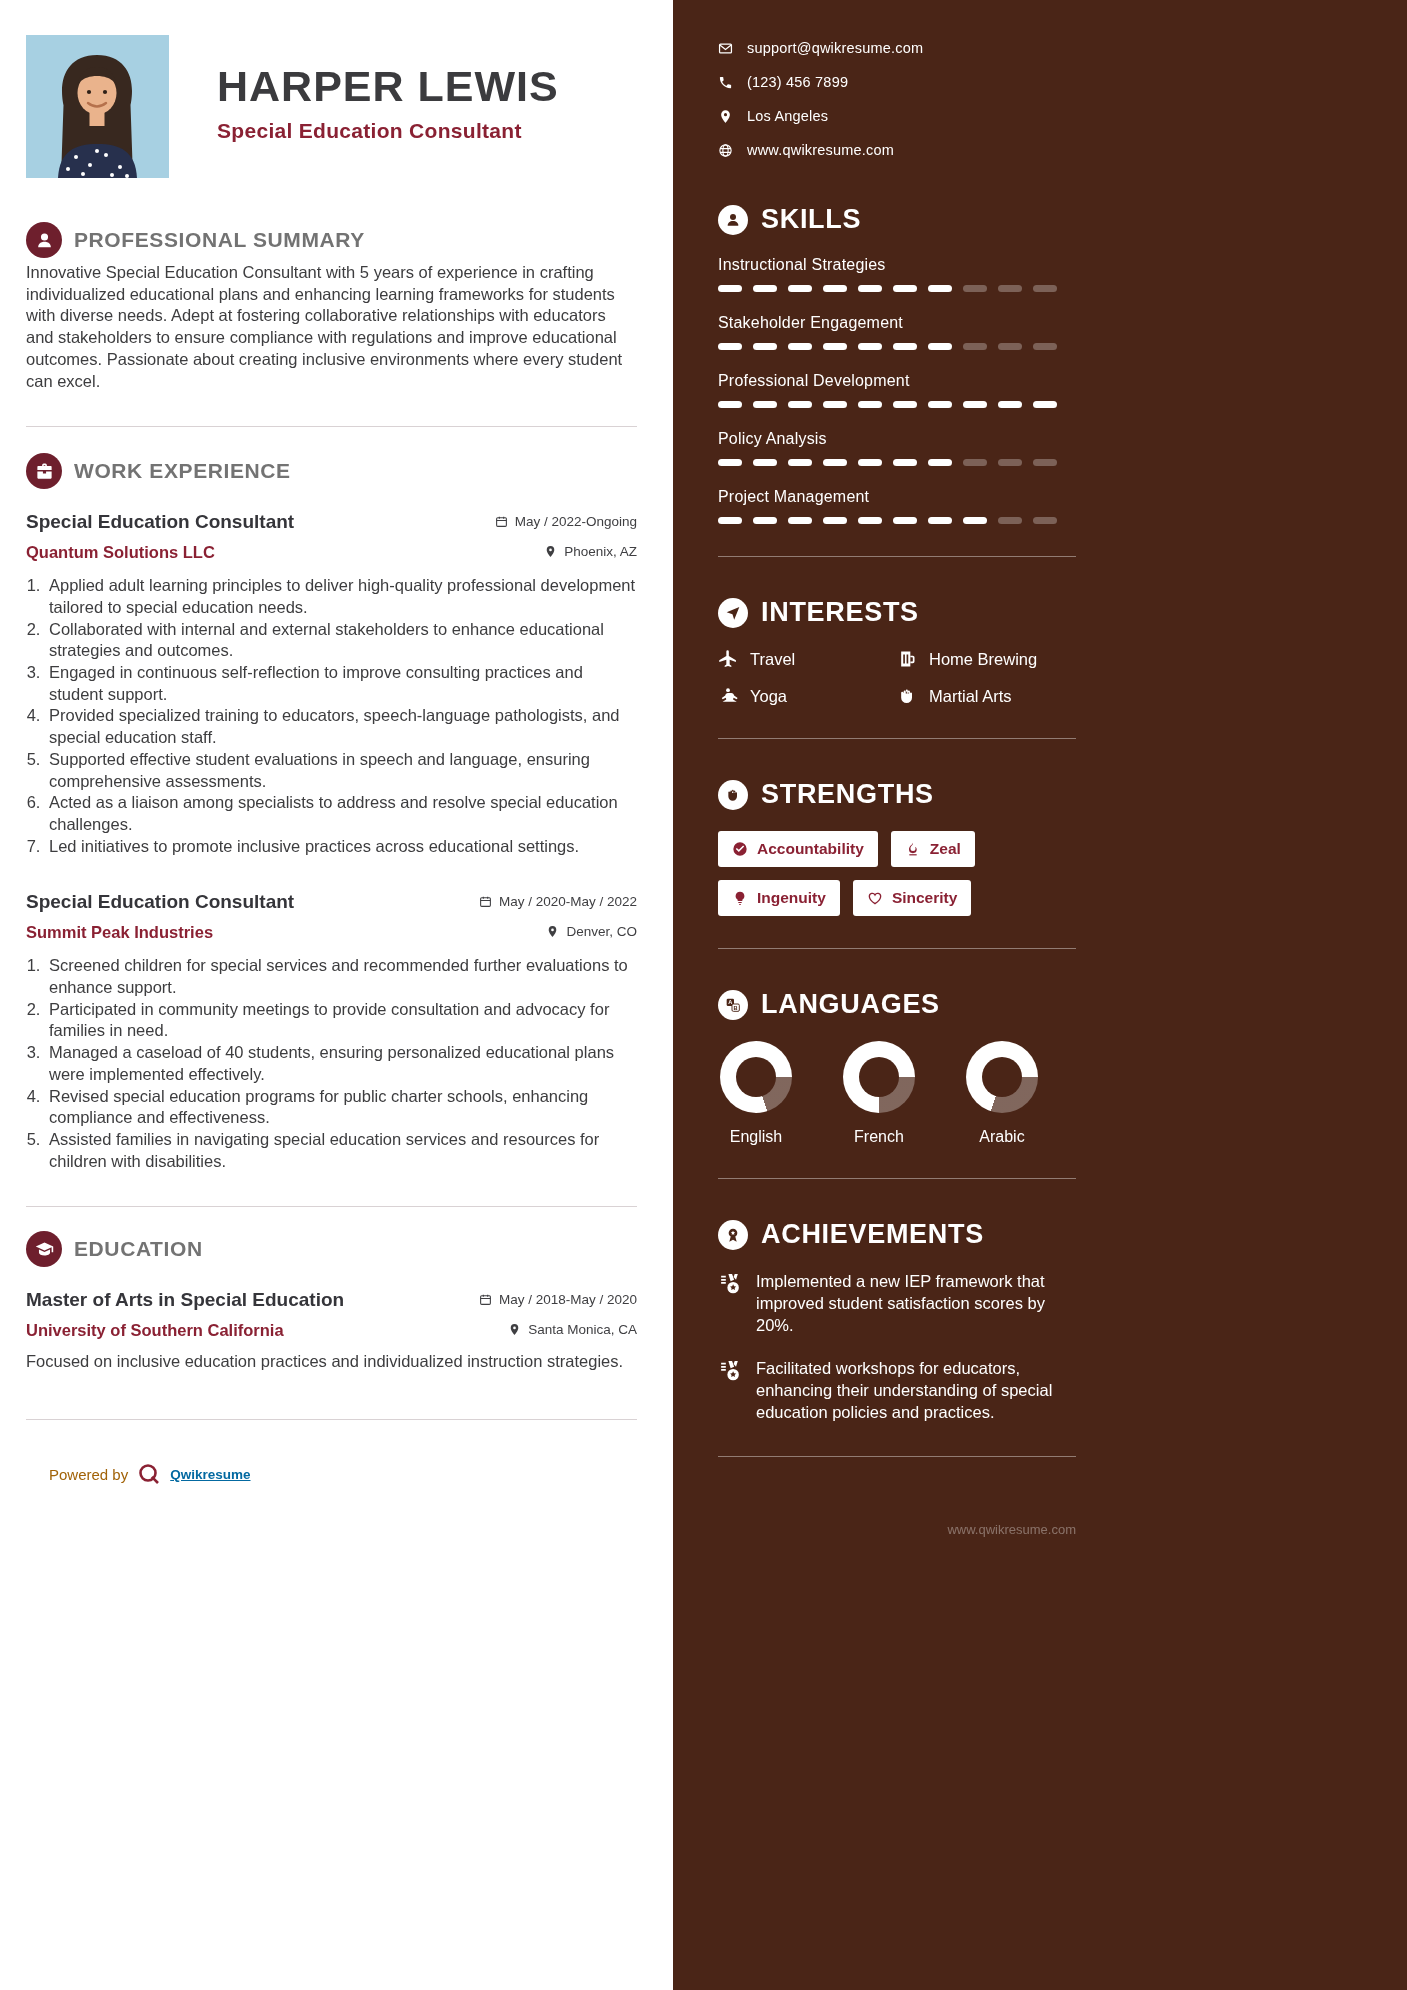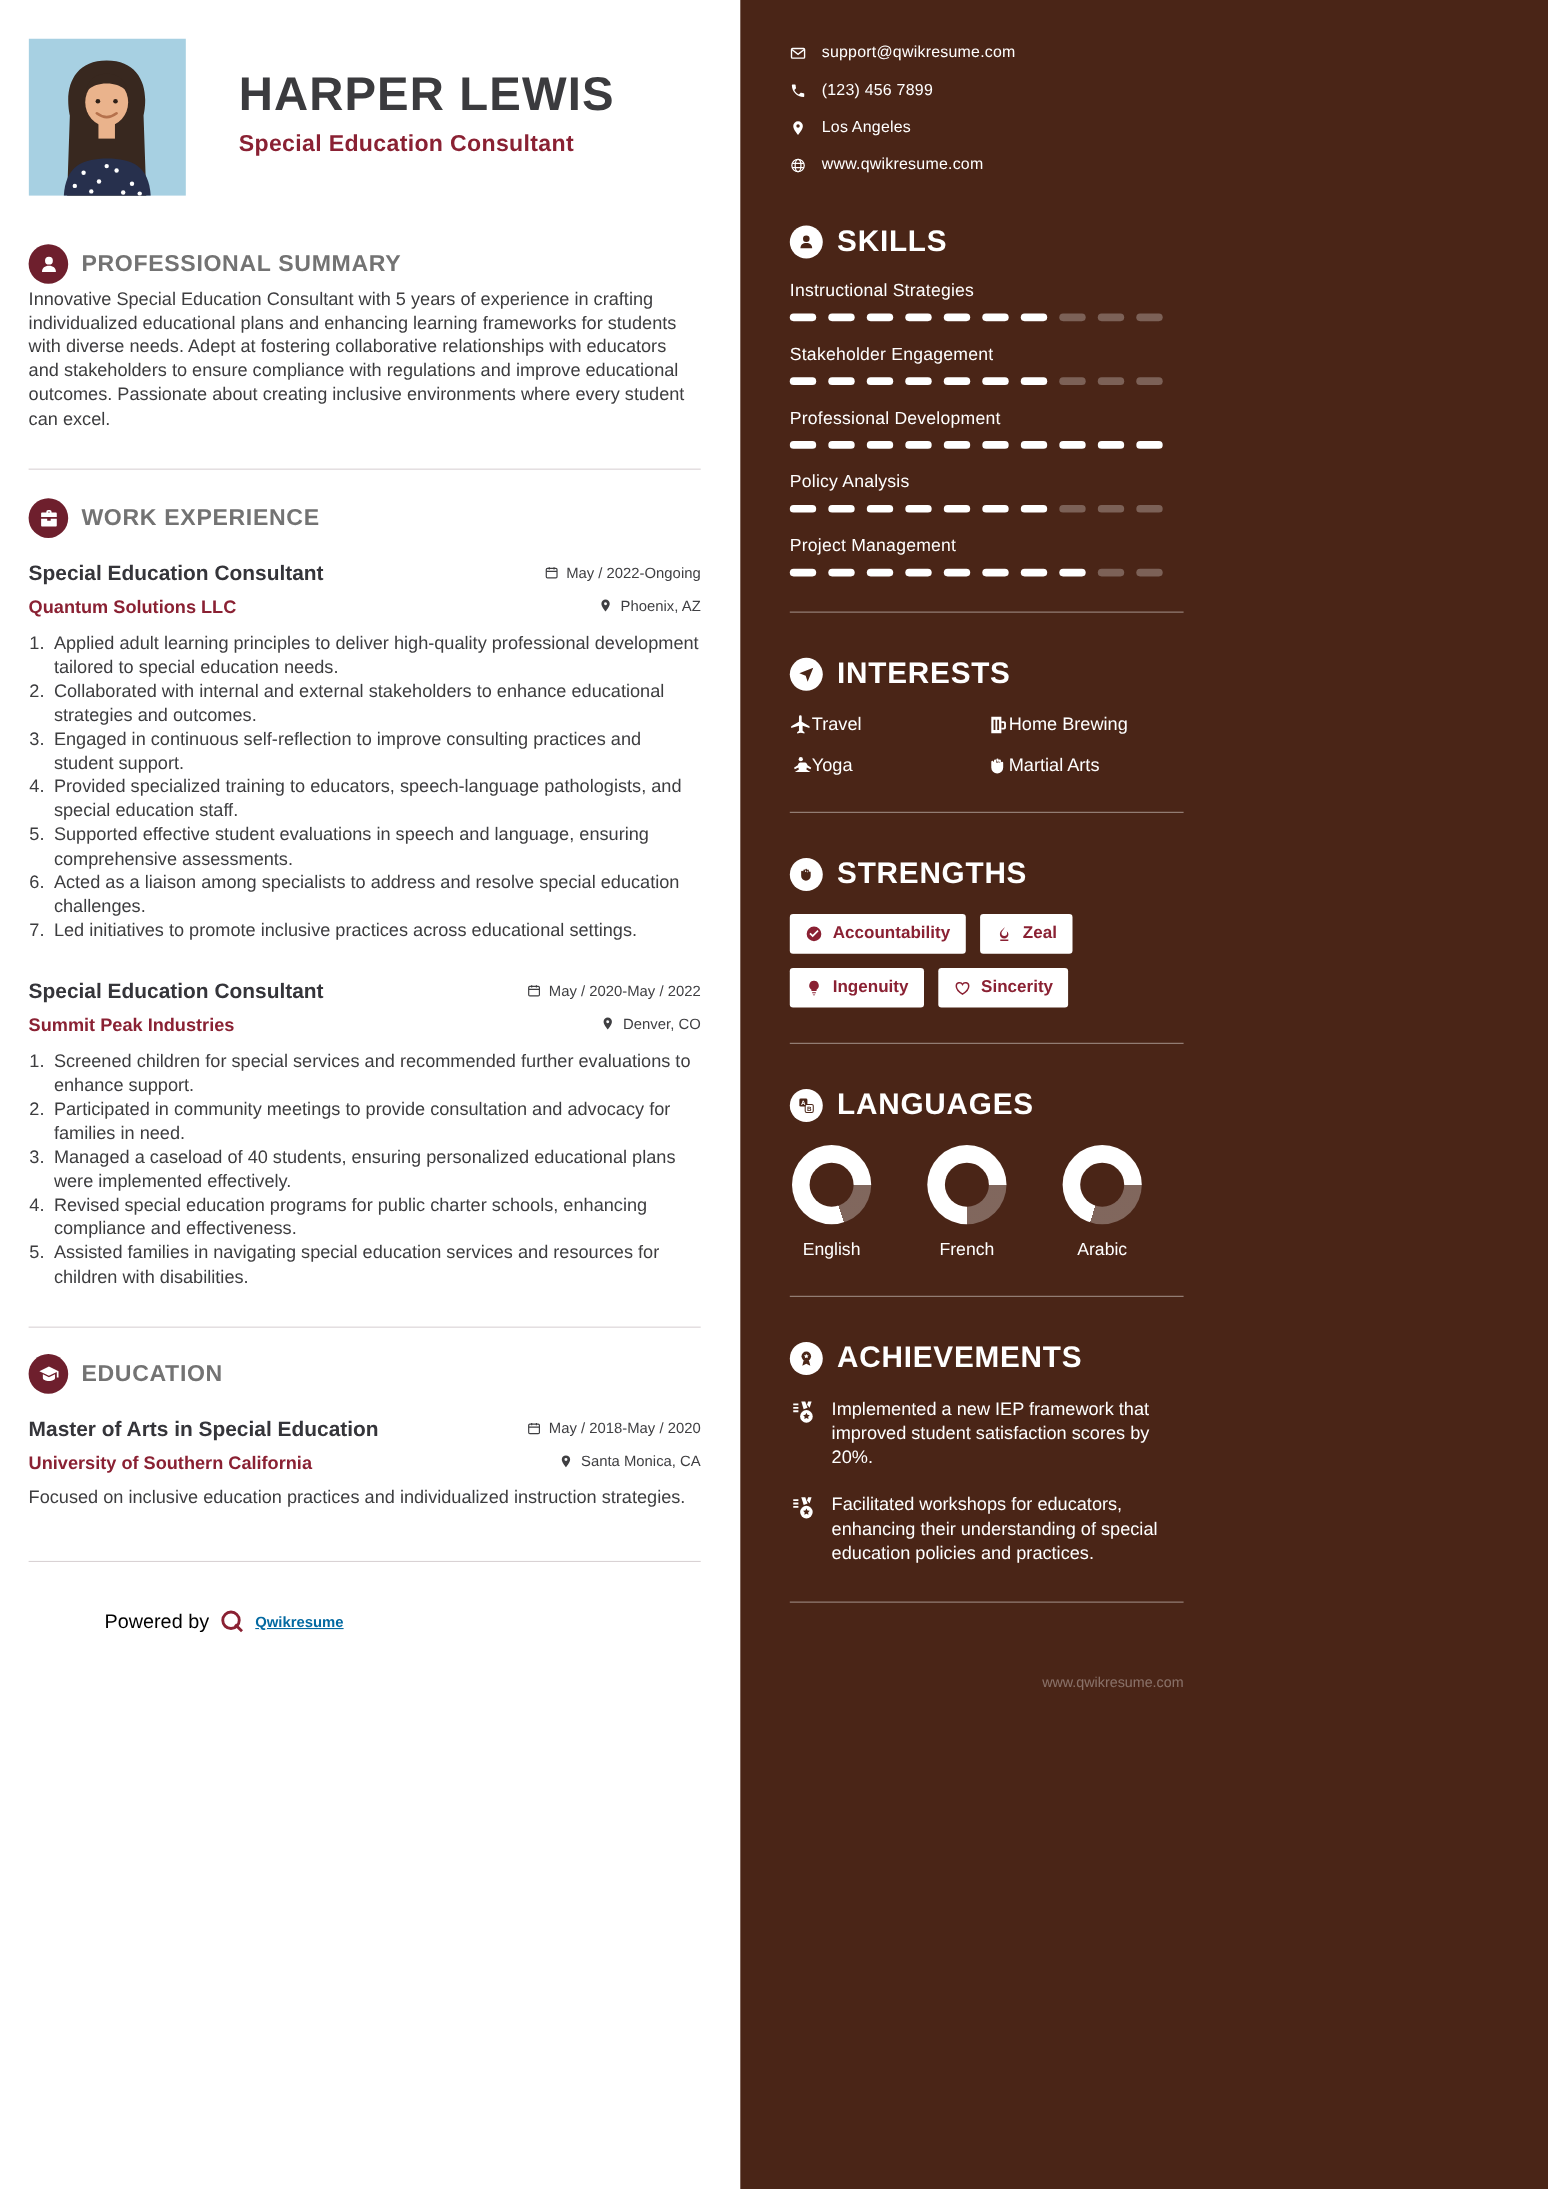--- a/index.html
+++ b/index.html
@@ -34,21 +34,21 @@
   .job-title{font-size:19px;font-weight:700;color:#35353a;}
   .meta{font-size:13.5px;color:#3f3f42;display:flex;align-items:center;gap:7px;white-space:nowrap;}
   .meta svg{width:13px;height:13px;color:#3f3f42;flex:none;}
   .job-sub{display:flex;justify-content:space-between;align-items:baseline;margin-top:10px;}
   .company{font-size:16.5px;font-weight:700;color:var(--accent);}
   .job ol{margin-top:13px;padding-left:19px;}
   .job li, .edu-desc{font-size:16.5px;line-height:21.7px;}
   .job li{padding-left:4px;}
 
   .footer{position:absolute;left:49px;top:1462px;display:flex;align-items:center;gap:9px;}
-  .powered{font-size:18px;color:#000000;margin-left:46px;}
+  .powered{font-size:15px;color:#a16207;}
   .q-logo{width:24px;height:24px;display:inline-block;}
   .brand{font-size:13.5px;font-weight:700;color:#0369a1;text-decoration:underline;cursor:pointer;}
 
   
   .right{flex:1;background:var(--sidebar-bg);color:#fff;padding:40px 0 0 45px;position:relative;}
   .inner{width:358px;}
   .contact-row{display:flex;align-items:center;gap:14px;margin-bottom:18px;font-size:14.5px;letter-spacing:0.2px;}
   .contact-row svg{width:15px;height:15px;color:#fff;fill:currentColor;flex:none;}
   .contact-row svg.stroked{fill:none;}
 
@@ -59,21 +59,21 @@
   .side-title{font-size:27px;font-weight:700;letter-spacing:0.7px;}
 
   .skill{margin-bottom:22px;}
   .skill-name{font-size:16px;margin-bottom:11px;letter-spacing:0.2px;}
   .dashes{display:flex;gap:11px;}
   .dash{width:24px;height:7px;border-radius:3.5px;background:rgba(255,255,255,0.28);display:inline-block;}
   .dash.filled{background:#fff;}
   .side-rule{border:none;border-top:1px solid rgba(255,255,255,0.4);margin:32px 0 0;width:358px;}
 
   .int-grid{display:grid;grid-template-columns:179px 1fr;row-gap:17px;}
-  .int-item{display:flex;align-items:center;font-size:16.5px;}
+  .int-item{display:flex;align-items:center;gap:12px;font-size:16.5px;}
   .int-item svg{width:20px;height:20px;fill:#fff;color:#fff;flex:none;}
 
   .str-wrap{display:flex;flex-wrap:wrap;gap:13px;max-width:300px;}
   .pill{background:#fff;color:var(--accent);display:flex;align-items:center;gap:9px;padding:9px 14px;border-radius:3px;font-size:15.5px;font-weight:700;}
   .pill svg{width:16px;height:16px;fill:currentColor;color:var(--accent);flex:none;}
   .pill svg.stroked{fill:none;}
 
   .langs{display:flex;gap:47px;}
   .lang{width:76px;text-align:center;}
   .donut{width:72px;height:72px;border-radius:50%;position:relative;margin:0 auto;}

